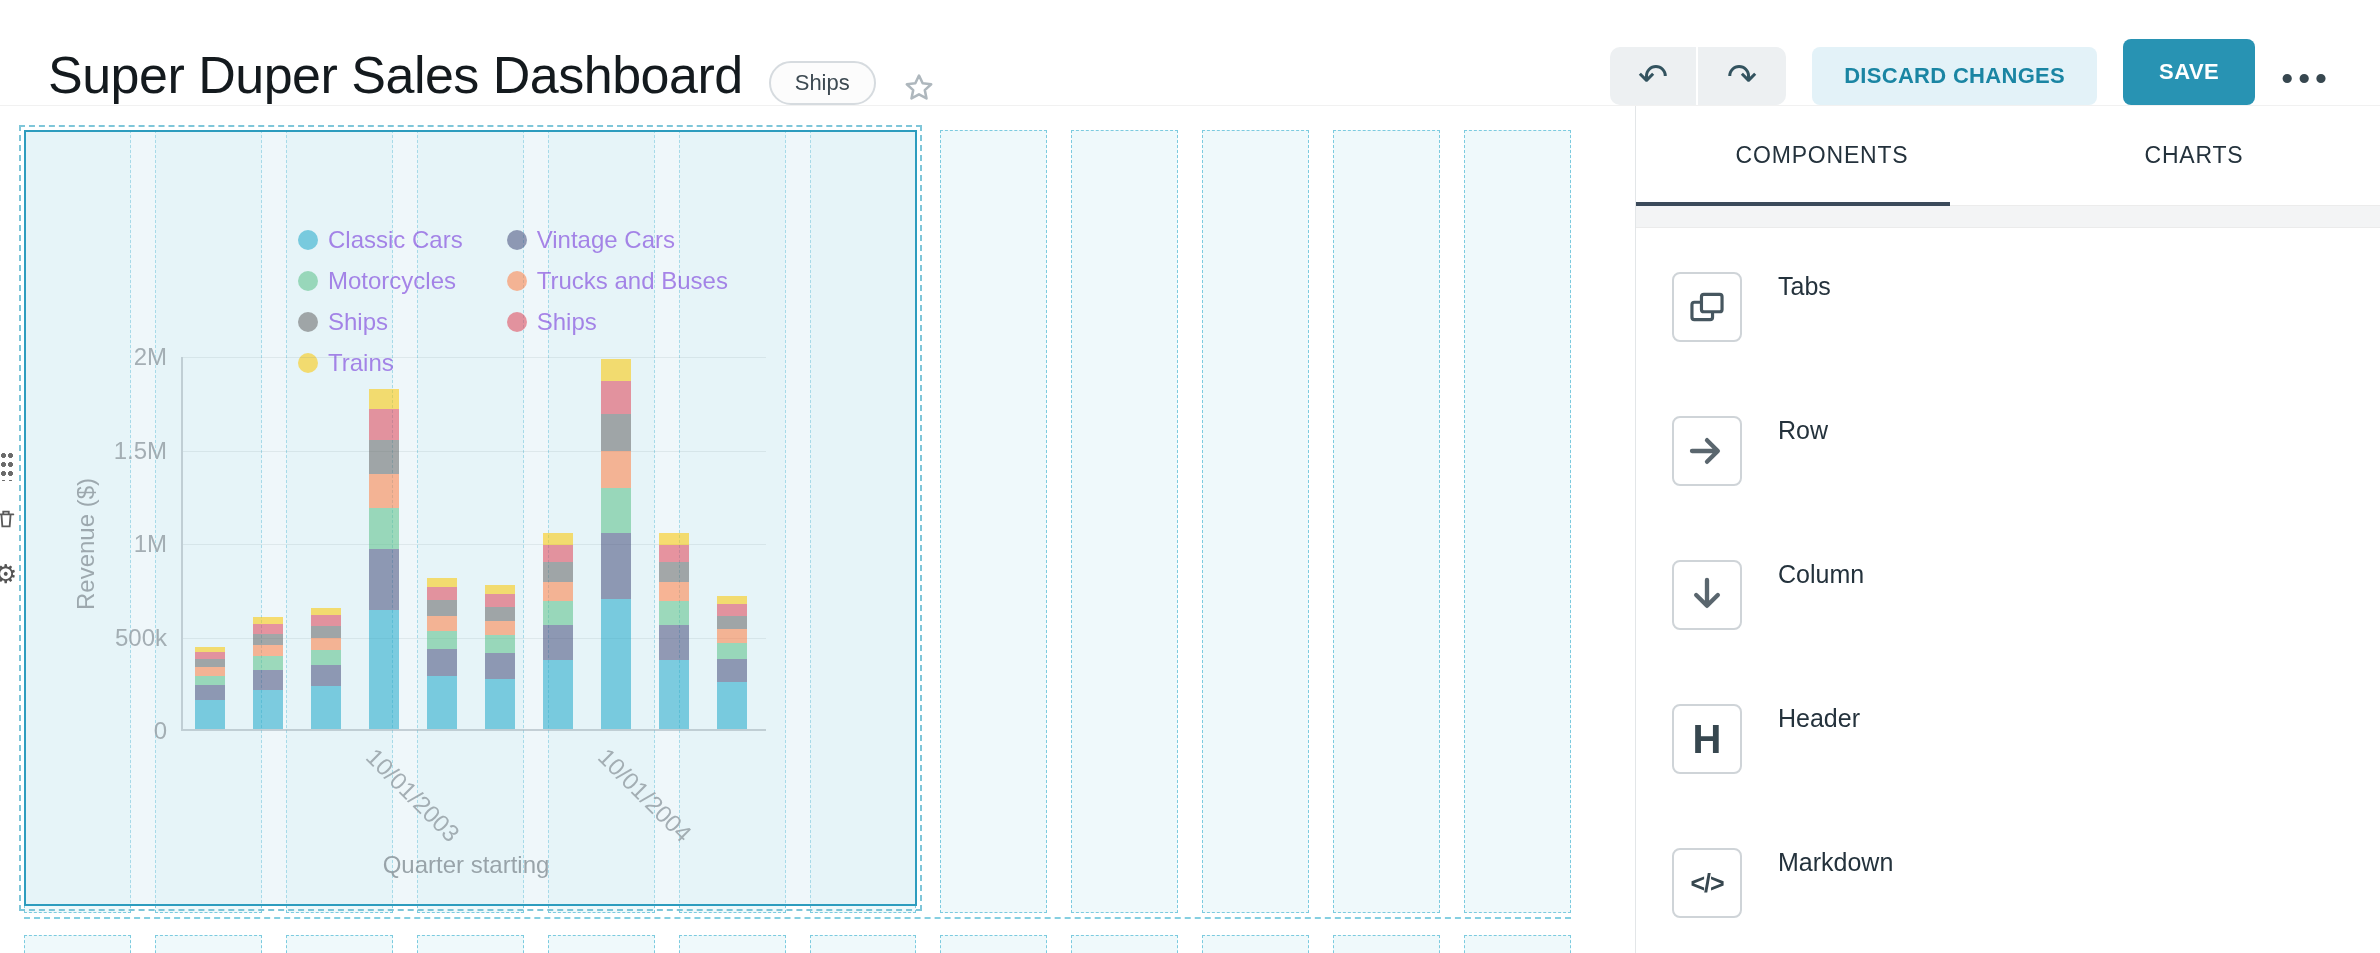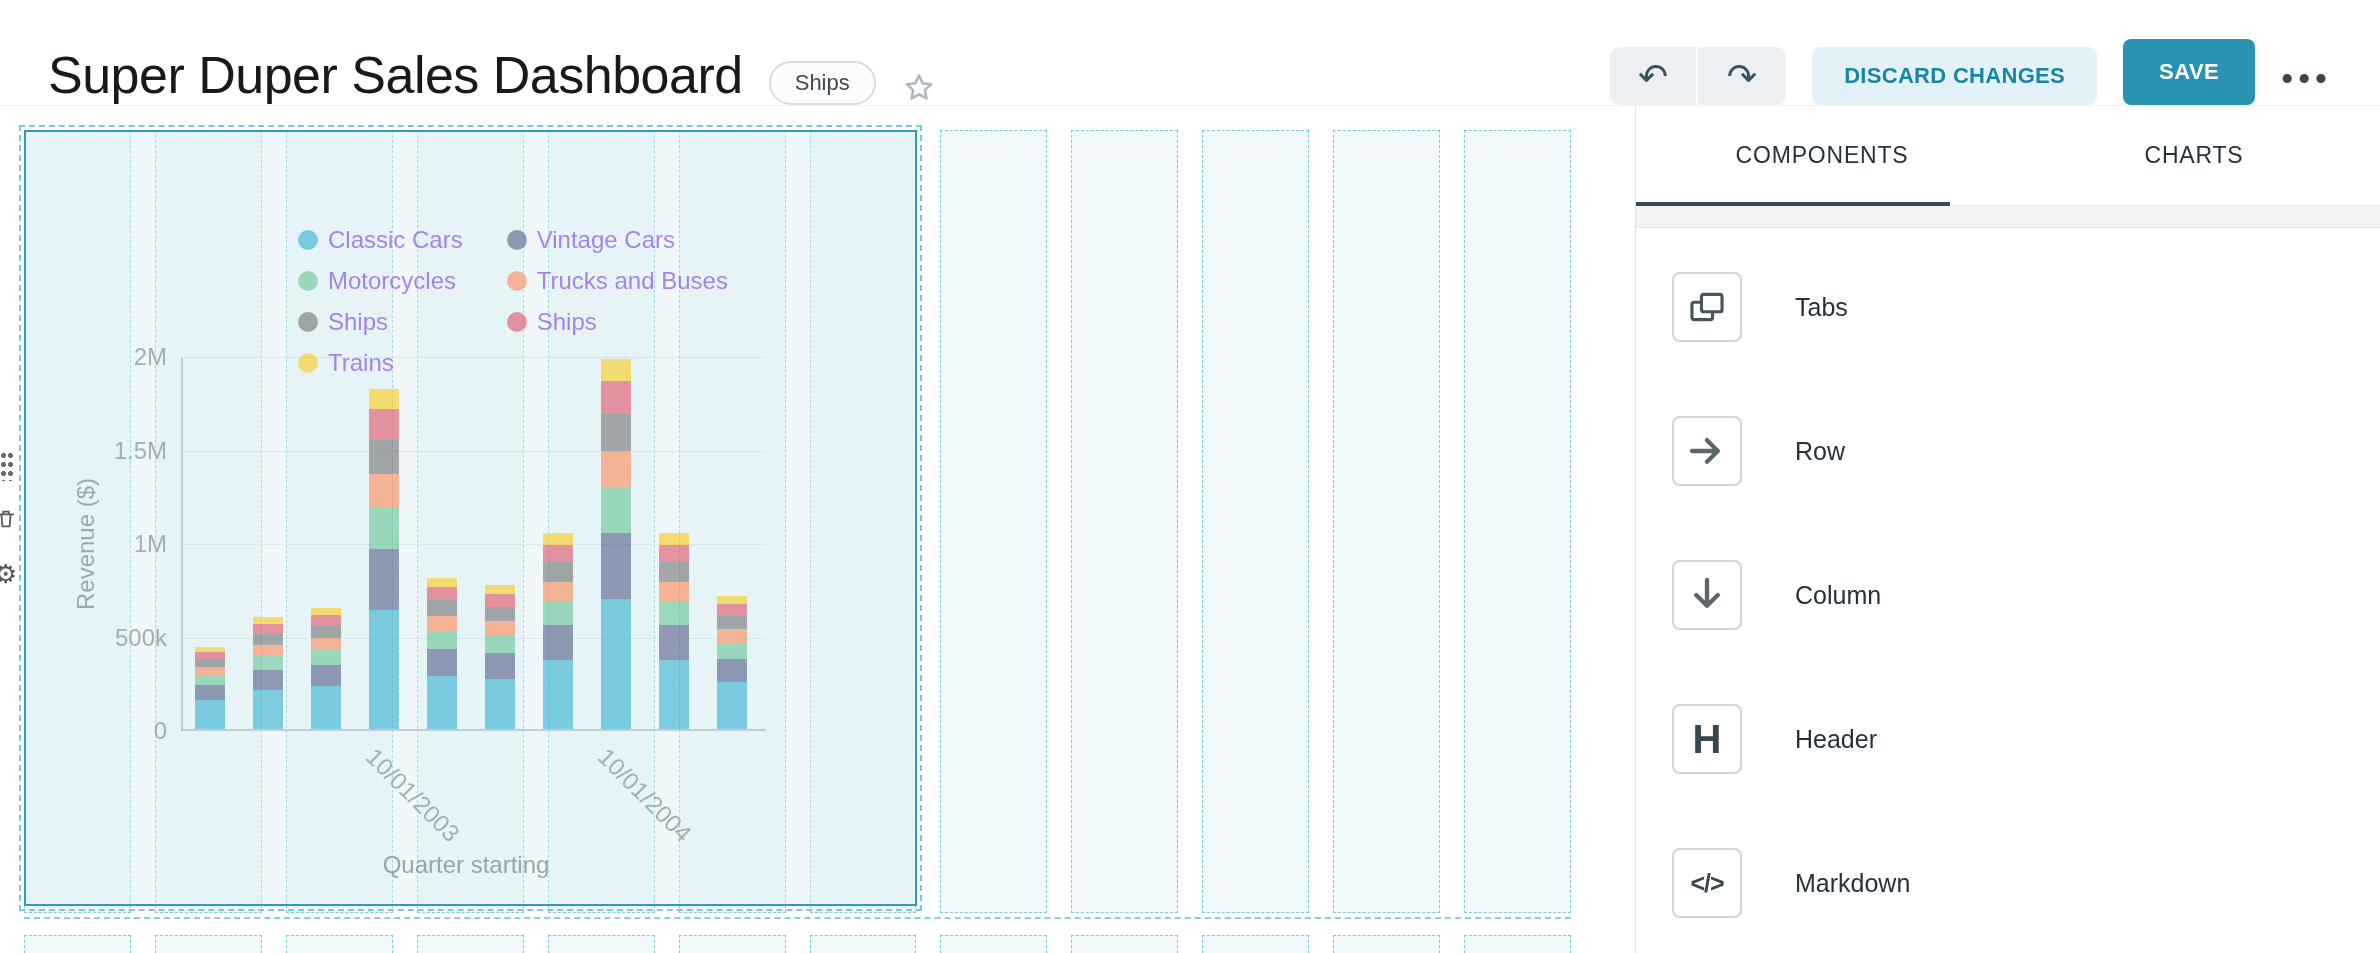--- a/index.html
+++ b/index.html
@@ -124,21 +124,21 @@
   .tabs { display:flex; height:100px; border-bottom:1px solid #ececec; }
   .tab {
     flex:1; display:flex; align-items:center; justify-content:center;
     font-size:23px; letter-spacing:0.8px; color:#24323c; position:relative; cursor:pointer;
   }
   .tab.active::after {
     content:""; position:absolute; left:0; right:58px; bottom:-1px; height:4px; background:#3b4a5a;
   }
   .strip { height:22px; background:#f3f4f5; border-bottom:1px solid #ebebeb; }
   .comp-list { padding:44px 0 0 36px; }
-  .comp-item { display:flex; align-items:center; gap:53px; height:70px; margin-bottom:74px; cursor:grab; }
+  .comp-item { display:flex; align-items:flex-start; gap:36px; height:70px; margin-bottom:74px; cursor:grab; }
   .comp-icon {
     width:70px; height:70px; border:2px solid #cfd4d8; border-radius:8px; background:#fff;
     display:flex; align-items:center; justify-content:center; color:#46565f; flex:0 0 auto;
   }
   .comp-label { font-size:25px; color:#24323c; }
   .h-glyph { font-size:40px; font-weight:700; color:#37474f; line-height:1; }
   .md-glyph { font-size:25px; font-weight:700; color:#37474f; letter-spacing:-1px; line-height:1; }
 </style>
 </head>
 <body>

